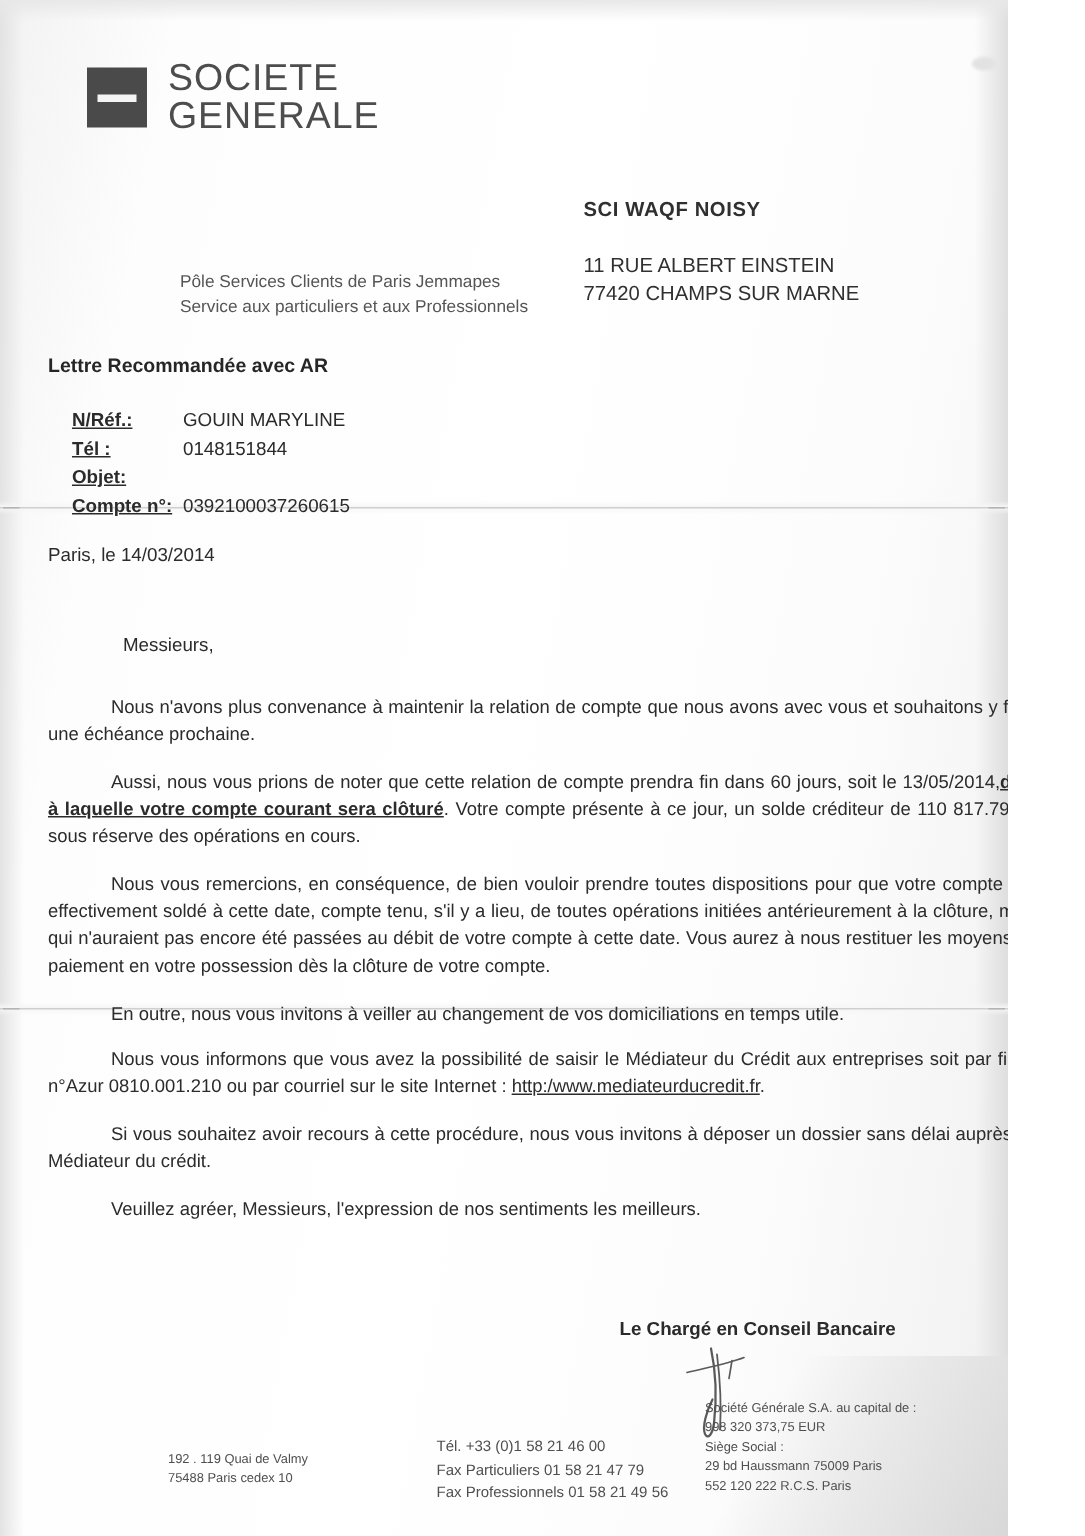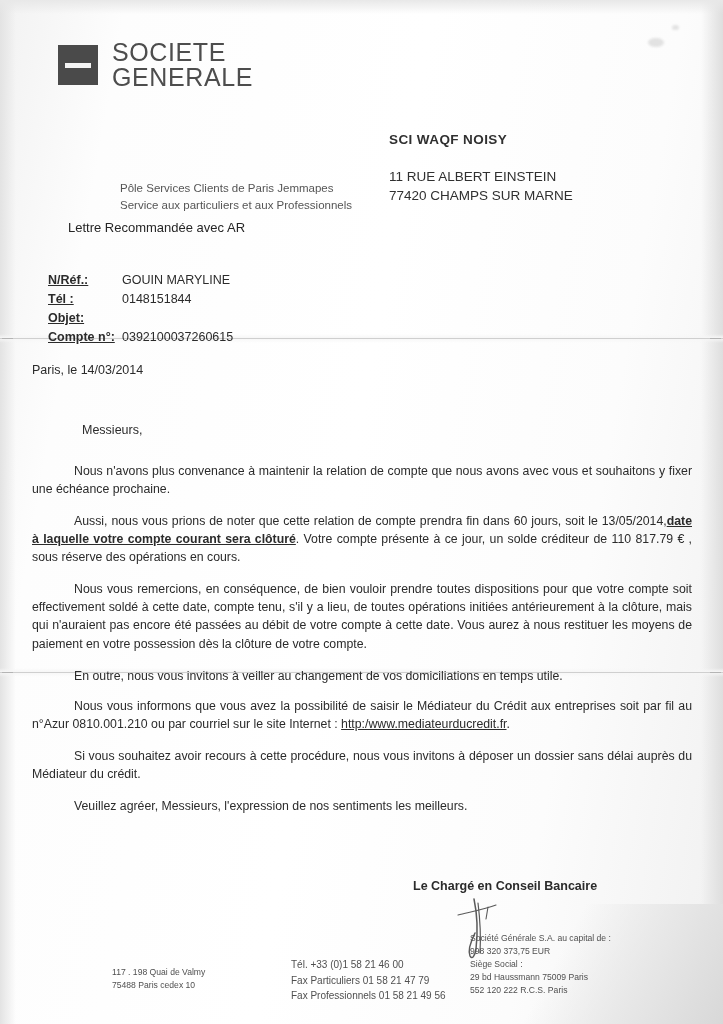--- a/index.html
+++ b/index.html
@@ -5,21 +5,21 @@
   html, body {
     margin: 0;
     padding: 0;
     background: #ffffff;
   }
   body {
     font-family: "Liberation Sans", sans-serif;
   }
   #page {
     position: relative;
-    width: 723px;
+    width: 672px;
     height: 1024px;
     overflow: hidden;
     background: #f9a8d4;
     color: #2b2b2b;
   }
   
   .paper-base {
     position: absolute;
     inset: 0;
     background:
@@ -142,25 +142,24 @@
     top: 180px;
     font-size: 11.5px;
     line-height: 1.5;
     color: #555;
   }
 
   
   .lettertype {
     position: absolute;
     left: 32px;
-    top: 220px;
+    top: 236px;
     font-size: 13px;
-    font-weight: normal;
+    font-weight: bold;
     color: #262626;
-    margin-left: 36px;
   }
 
   
   .refs {
     position: absolute;
     left: 48px;
     top: 271px;
     font-size: 12.5px;
     line-height: 1.52;
     color: #2b2b2b;
@@ -358,21 +357,21 @@
 
     <div class="legal">
       <div>Société Générale S.A. au capital de :</div>
       <div>998 320 373,75 EUR</div>
       <div>Siège Social :</div>
       <div>29 bd Haussmann 75009 Paris</div>
       <div>552 120 222 R.C.S. Paris</div>
     </div>
 
     <div class="foot-left">
-      <div>117 . 198 Quai de Valmy</div>
+      <div>192 . 119 Quai de Valmy</div>
       <div>75488 Paris cedex 10</div>
     </div>
 
     <div class="foot-mid">
       <div>Tél. +33 (0)1 58 21 46 00</div>
       <div>Fax Particuliers 01 58 21 47 79</div>
       <div>Fax Professionnels 01 58 21 49 56</div>
     </div>
 
   </div>

